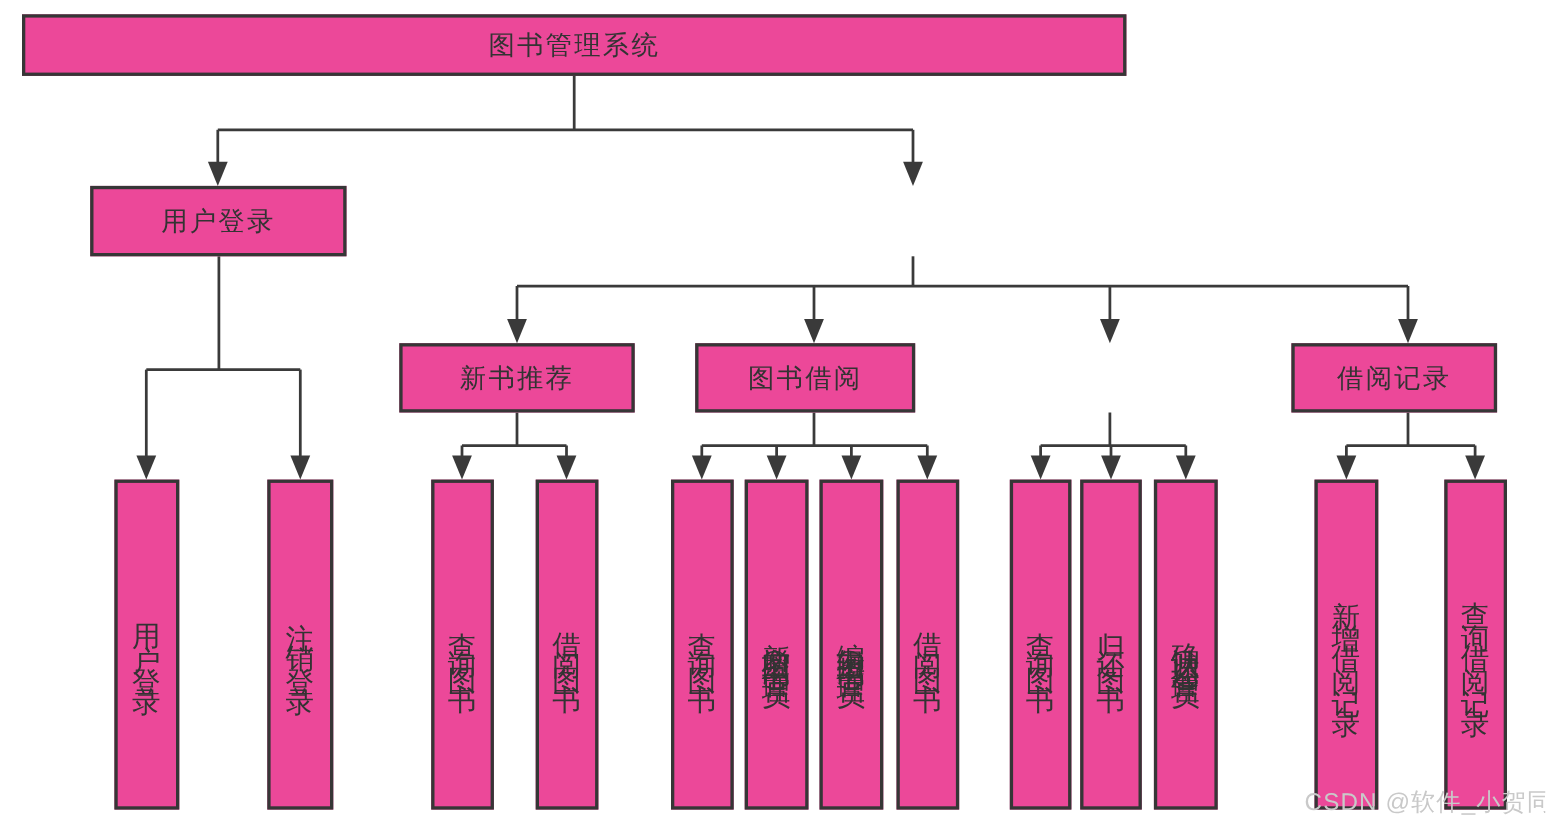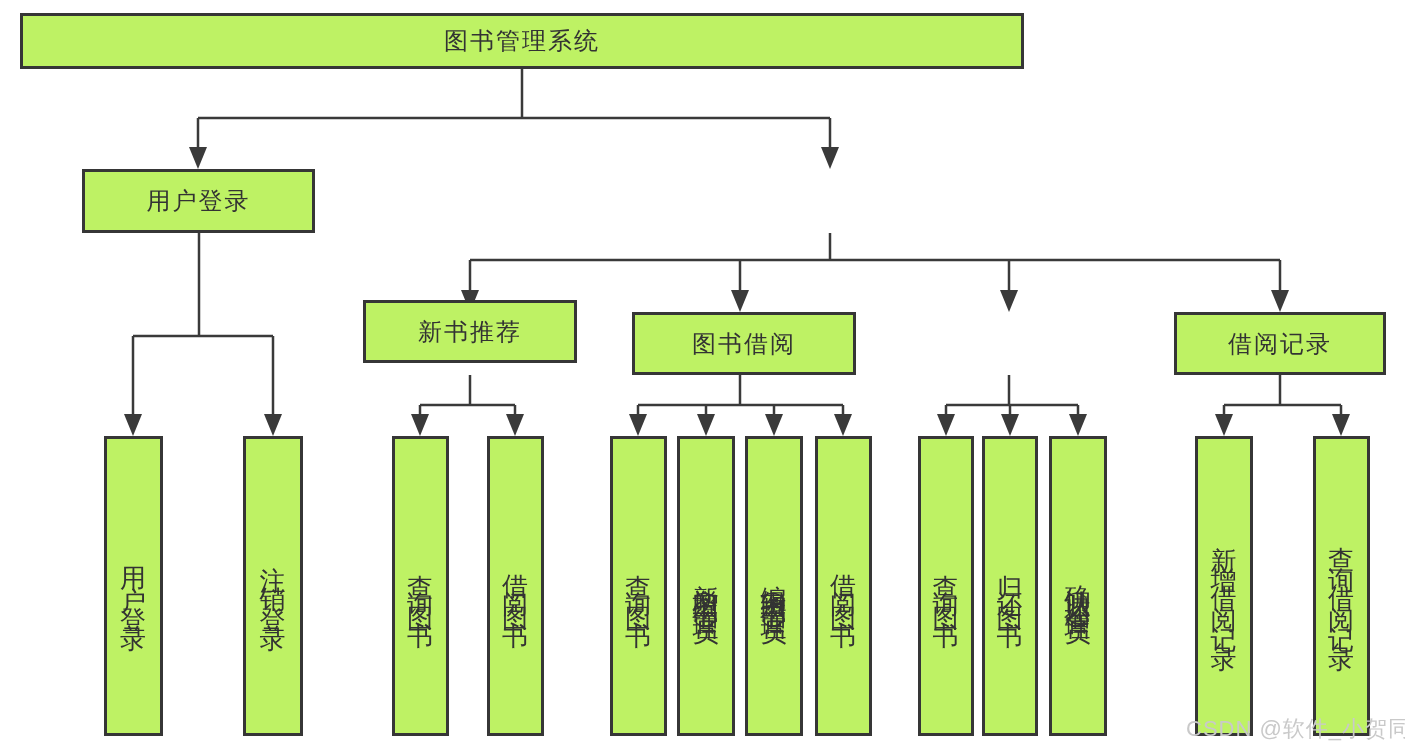--- a/index.html
+++ b/index.html
@@ -6,21 +6,21 @@
   body { font-family:"Liberation Sans","DejaVu Sans",sans-serif; }
   #canvas {
     position:relative;
     width:1405px; height:747px;
     background:#ffffff;
     overflow:hidden;
   }
   #connectors { position:absolute; left:0; top:0; }
   .box {
     position:absolute;
-    background:#bef264;
+    background:#ec4899;
     border:3px solid #363636;
     box-sizing:border-box;
     display:flex;
     align-items:center;
     justify-content:center;
     color:#333333;
     white-space:nowrap;
   }
   .hbox { font-size:24px; letter-spacing:2px; }
   .vbox {
@@ -108,23 +108,23 @@
       <polygon points="1078,436 1069,414 1087,414"></polygon>
       <polygon points="1224,436 1215,414 1233,414"></polygon>
       <polygon points="1341,436 1332,414 1350,414"></polygon>
     </g>
   </svg>
 
   <div class="box hbox" style="left:20px;top:13px;width:1004px;height:56px">图书管理系统</div>
 
   <div class="box hbox" style="left:82px;top:169px;width:233px;height:64px">用户登录</div>
 
-  <div class="box hbox" style="left:363px;top:300px;width:214px;height:63px">新书推荐</div>
-  <div class="box hbox" style="left:632px;top:312px;width:224px;height:63px">图书借阅</div>
-  <div class="box hbox" style="left:1174px;top:312px;width:212px;height:63px">借阅记录</div>
+  <div class="box hbox" style="left:363px;top:312px;width:214px;height:63px">新书推荐</div>
+  <div class="box hbox" style="left:632px;top:312px;width:200px;height:63px">图书借阅</div>
+  <div class="box hbox" style="left:1174px;top:312px;width:187px;height:63px">借阅记录</div>
 
   <div class="box vbox mid" style="left:104px;top:436px;width:59px;height:300px">用户登录</div>
   <div class="box vbox mid" style="left:243px;top:436px;width:60px;height:300px">注销登录</div>
 
   <div class="box vbox" style="left:392px;top:436px;width:57px;height:300px">查询图书</div>
   <div class="box vbox" style="left:487px;top:436px;width:57px;height:300px">借阅图书</div>
 
   <div class="box vbox" style="left:610px;top:436px;width:57px;height:300px">查询图书</div>
   <div class="box vbox long" style="left:677px;top:436px;width:58px;height:300px">新增图书（管理员）</div>
   <div class="box vbox long" style="left:745px;top:436px;width:58px;height:300px">编辑图书（管理员）</div>

